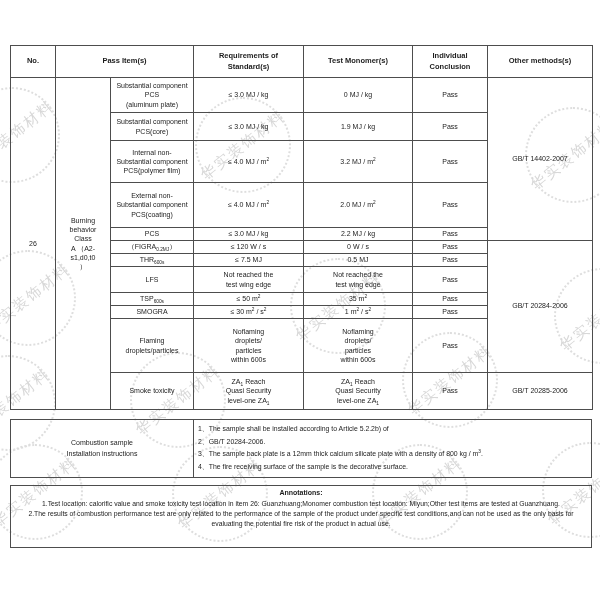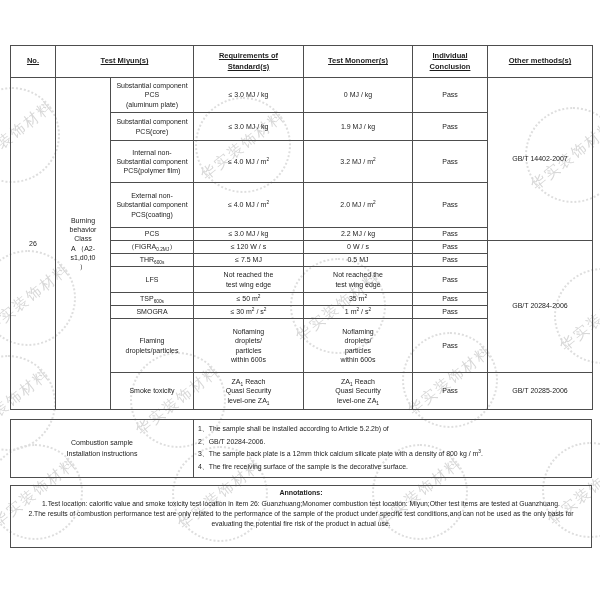--- a/index.html
+++ b/index.html
@@ -23,21 +23,21 @@
     position:absolute;left:10px;top:45px;width:582px;
     border-collapse:collapse;table-layout:fixed;background:transparent;
   }
   table.main td, table.main th{
     border:1px solid #4d4d4d;padding:0 2px;text-align:center;vertical-align:middle;
     font-size:7px;line-height:1.3;overflow:hidden;font-weight:normal;
   }
   table.main th{font-size:7.5px;font-weight:bold;line-height:1.35;}
   .num-cell{font-weight:bold;font-size:7.5px;}
   sub,sup{font-size:0.68em;line-height:0;}
-  tr.hrow{height:32px;text-decoration:underline;}
+  tr.hrow{height:32px;}
   tr.r1{height:35px;} tr.r2{height:28px;} tr.r3{height:42px;} tr.r4{height:45px;}
   tr.r5{height:13px;} tr.r6{height:13px;} tr.r7{height:13px;} tr.r8{height:26px;}
   tr.r9{height:13px;} tr.r10{height:13px;} tr.r11{height:54px;} tr.r12{height:37px;}
   tr.r5 td,tr.r6 td,tr.r7 td,tr.r9 td,tr.r10 td{line-height:1.15;}
 
   
   .install-box{
     position:absolute;left:10px;top:419px;width:582px;height:59px;
     border:1px solid #4d4d4d;display:flex;background:transparent;
   }
@@ -107,21 +107,21 @@
       <col style="width:55px">
       <col style="width:83px">
     <col style="width:110px">
       <col style="width:109px">
       <col style="width:75px">
       <col style="width:105px">
   </colgroup>
   <tbody>
       <tr class="hrow">
     <th>No.</th>
-    <th colspan="2">Test Miyun(s)</th>
+    <th colspan="2">Pass Item(s)</th>
     <th>Requirements of<br>Standard(s)</th>
     <th>Test Monomer(s)</th>
     <th>Individual<br>Conclusion</th>
     <th>Other methods(s)</th>
   </tr>
   <tr class="r1">
     <td rowspan="12" class="num-cell">26</td>
     <td rowspan="12">Burning<br>behavior<br>Class<br>A （A2-<br>s1,d0,t0<br>）</td>
     <td>Substantial component<br>PCS<br>(aluminum plate)</td>
     <td>≤ 3.0 MJ / kg</td>

